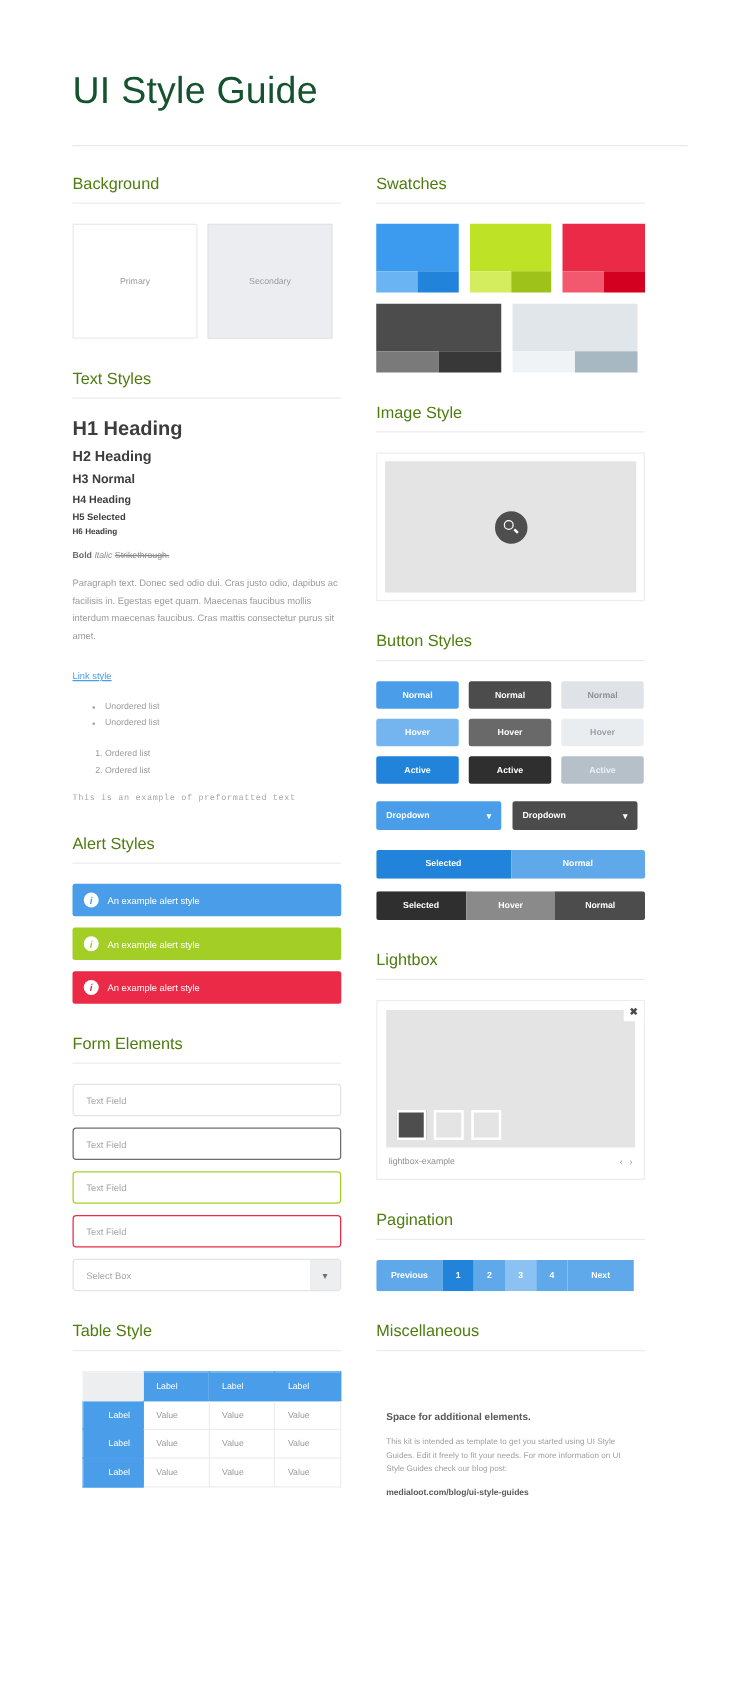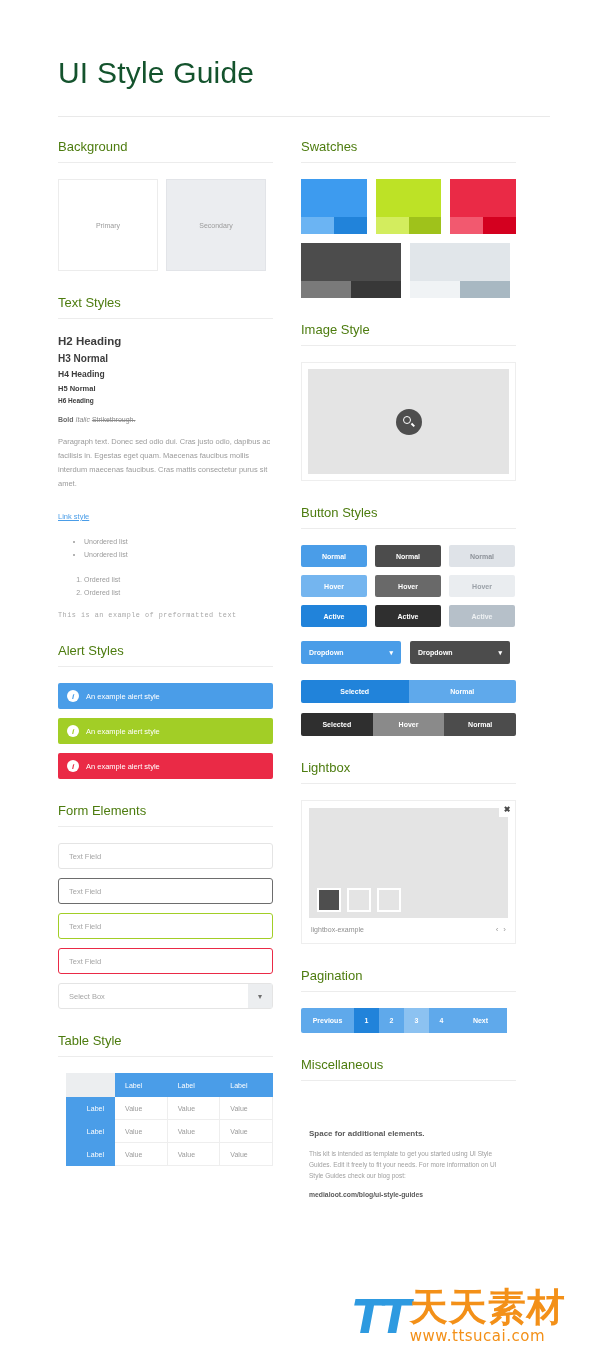--- a/index.html
+++ b/index.html
@@ -261,24 +261,25 @@
           </div>
           <div class="bg-box bg-secondary">
             <span>Secondary</span>
           </div>
         </div>
       </div>
 
       <div class="sec">
         <div class="sec-title">Text Styles</div>
         <div class="sec-rule"></div>
+        <div class="h1d">H1 Heading</div>
         <div class="h2d">H2 Heading</div>
         <div class="h3d">H3 Normal</div>
         <div class="h4d">H4 Heading</div>
-        <div class="h5d">H5 Normal</div>
+        <div class="h5d">H5 Selected</div>
         <div class="h6d">H6 Heading</div>
         <div class="inline-styles">
           <b>Bold</b>
           <i>Italic</i>
           <s>Strikethrough.</s>
         </div>
         <div class="para">Paragraph text. Donec sed odio dui. Cras justo odio, dapibus ac facilisis in. Egestas eget quam. Maecenas faucibus mollis interdum maecenas faucibus. Cras mattis consectetur purus sit amet.</div>
         <a class="link" href="#">Link style</a>
         <ul class="ul-demo">
           <li>Unordered list</li>
@@ -499,21 +500,14 @@
         <div class="sec-rule"></div>
         <div class="misc">
           <div class="misc-head">Space for additional elements.</div>
           <div class="misc-body">This kit is intended as template to get you started using UI Style Guides. Edit it freely to fit your needs. For more information on UI Style Guides check our blog post:</div>
           <div class="misc-link">medialoot.com/blog/ui-style-guides</div>
         </div>
       </div>
     </div>
   </div>
 
-  <div class="watermark">
-    <span class="wm-tt">TT</span>
-    <span class="wm-right">
-      <div class="wm-cn">天天素材</div>
-      <div class="wm-url">www.ttsucai.com</div>
-    </span>
-  </div>
 
 </div>
 
 </body></html>

